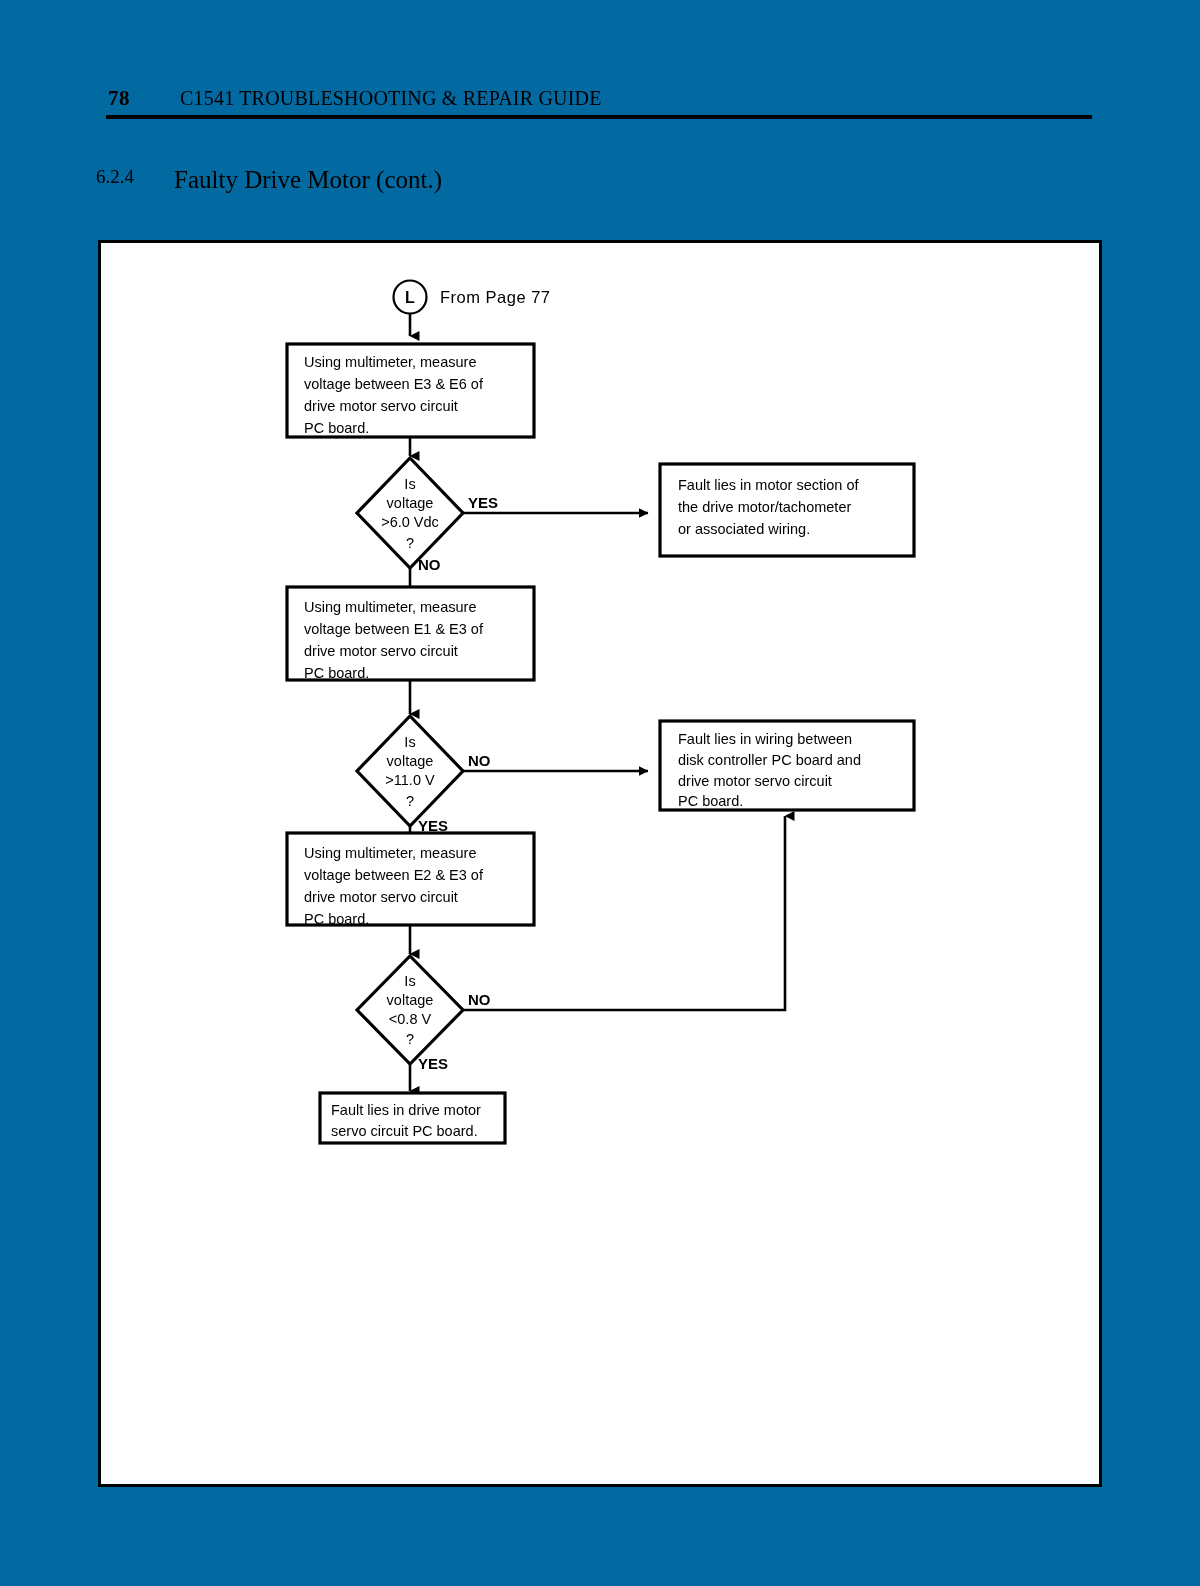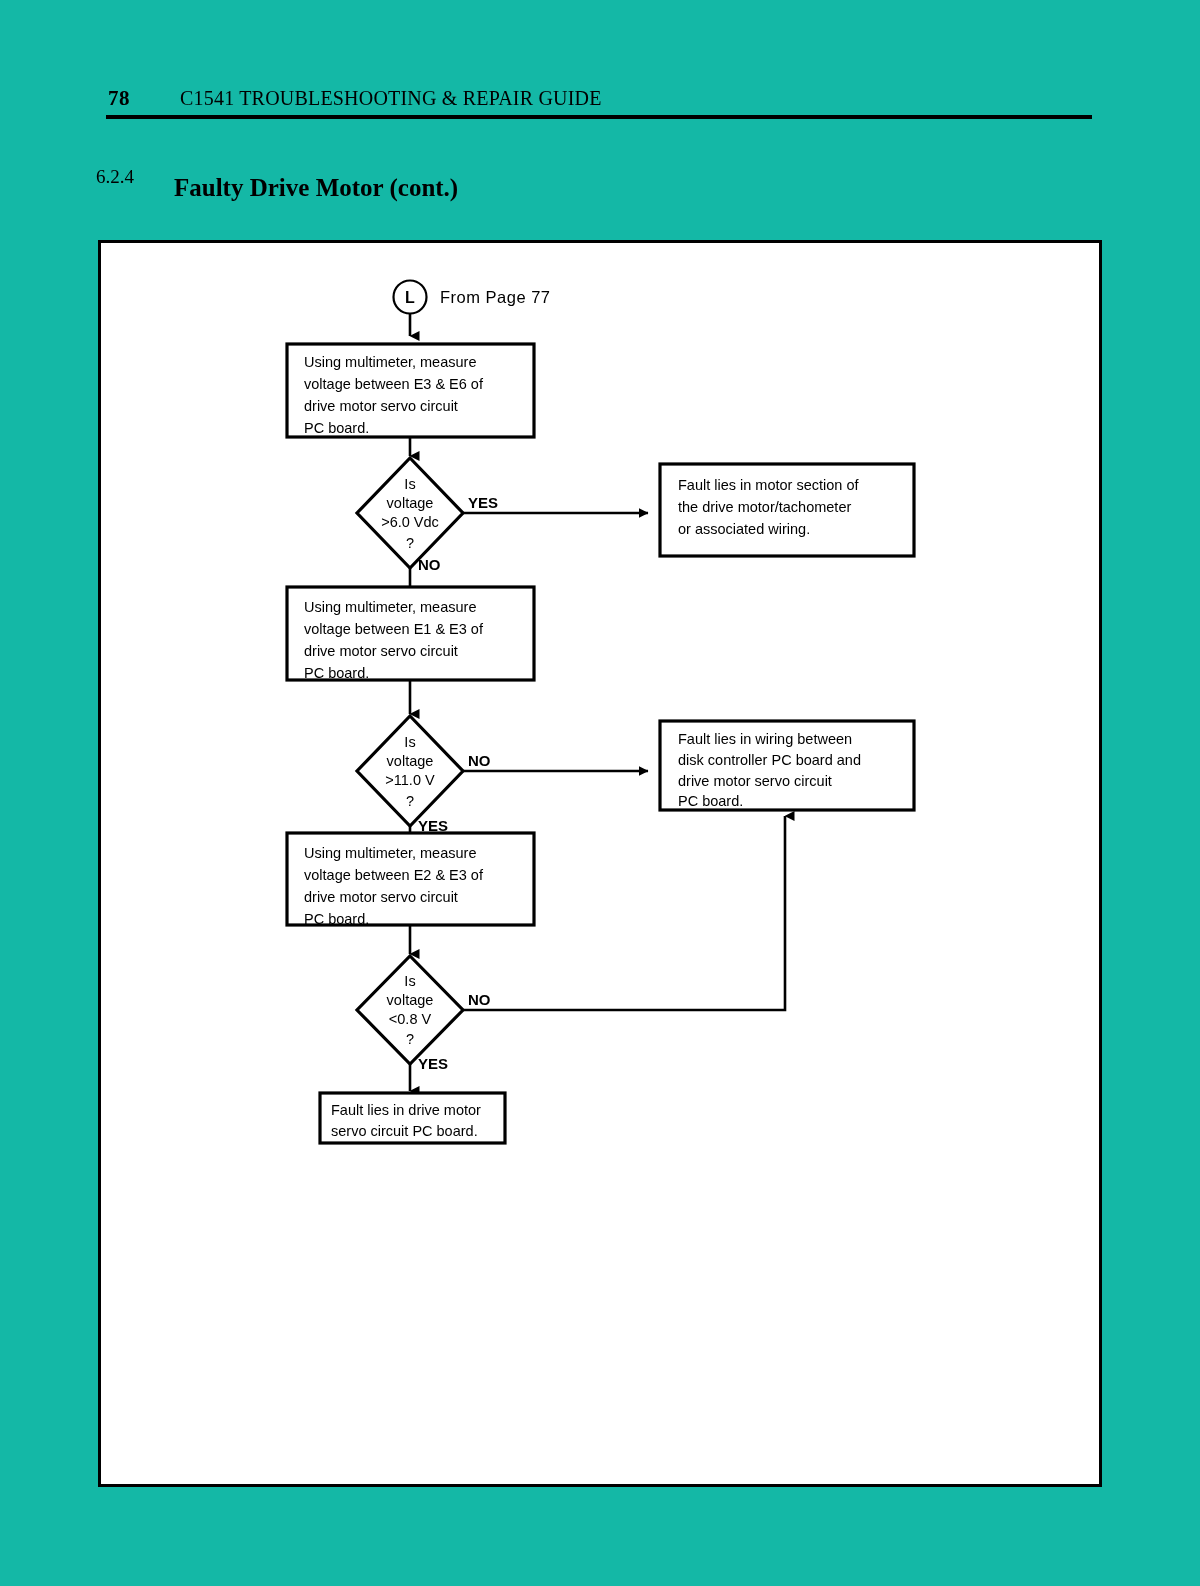--- a/index.html
+++ b/index.html
@@ -9,21 +9,21 @@
     background: #ffffff;
   }
   body {
     font-family: "Liberation Serif", serif;
     color: #000000;
   }
   #page {
     position: relative;
     width: 1200px;
     height: 1586px;
-    background: #14b8a6;
+    background: #0369a1;
     overflow: hidden;
     text-align: right;
   }
 
   
   #running-head {
     position: absolute;
     left: 108px;
     top: 86px;
     width: 984px;
@@ -69,23 +69,23 @@
     position: absolute;
     left: 0;
     top: 0;
     font-family: "Liberation Serif", serif;
     font-weight: normal;
     font-size: 19px;
   }
   #section-title {
     position: absolute;
     left: 78px;
-    top: 8px;
-    font-family: "Liberation Serif", serif;
-    font-weight: bold;
+    top: 0;
+    font-family: "Liberation Serif", serif;
+    font-weight: normal;
     font-size: 25px;
     white-space: nowrap;
   }
 
   
   #figure-frame {
     position: absolute;
     left: 98px;
     top: 240px;
     width: 1004px;

